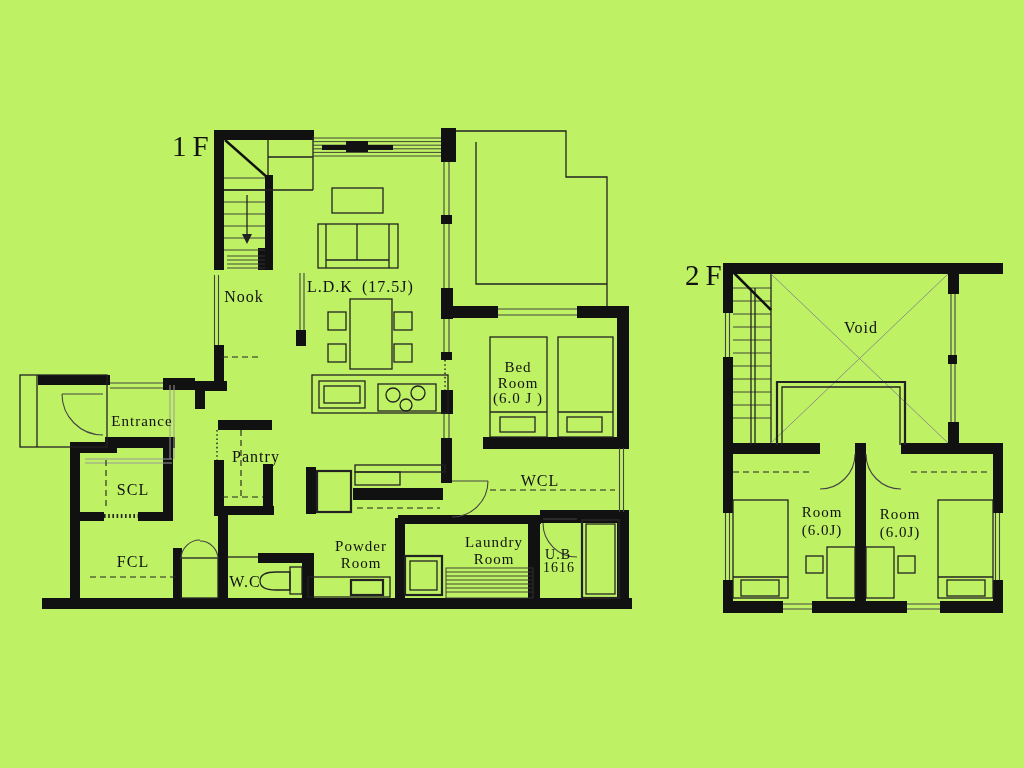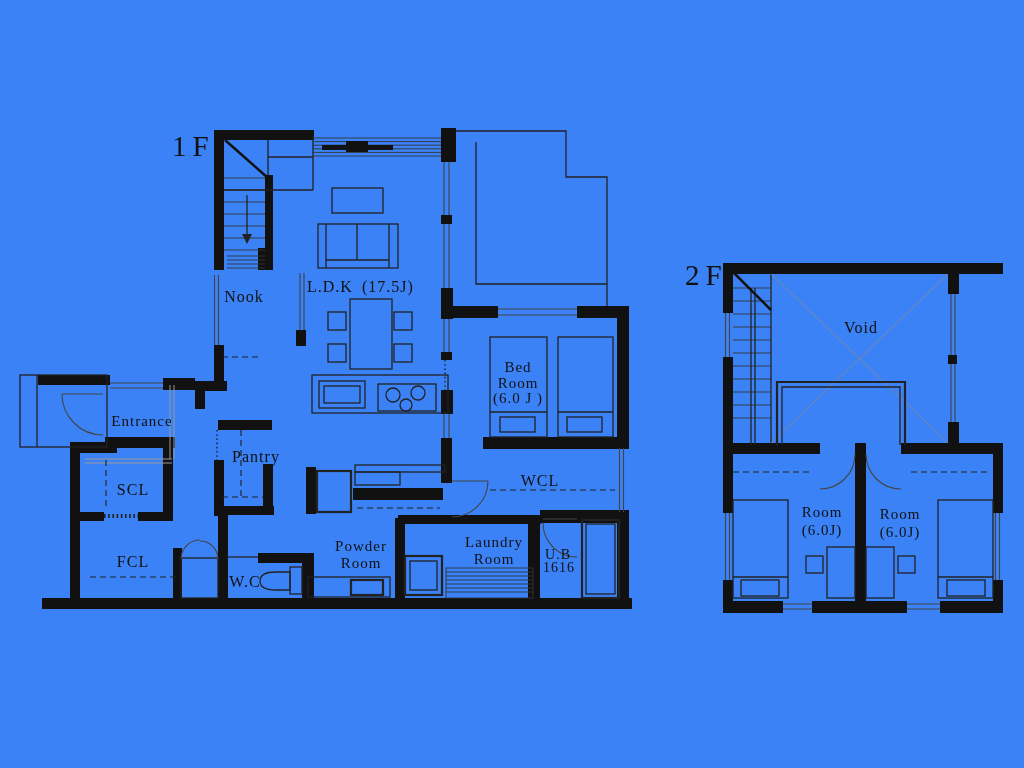--- a/index.html
+++ b/index.html
@@ -1,16 +1,16 @@
 <!DOCTYPE html>
 <html><head>
 <meta charset="utf-8">
 <style>
   html,body{margin:0;padding:0;background:#fff;}
-  .page{position:relative;width:1024px;height:768px;background:#3b82f6;overflow:hidden;}
+  .page{position:relative;width:1024px;height:768px;background:#bef264;overflow:hidden;}
   svg{display:block;}
   .wall{fill:#111;stroke:none;}
   .tline{stroke:#222;stroke-width:1.3;fill:none;}
   .tthick{stroke:#222;stroke-width:2.2;fill:none;}
   .win{stroke:#444;stroke-width:1.1;fill:none;}
   .grey{stroke:#999;stroke-width:1;fill:none;}
   .dash{stroke:#222;stroke-width:1.1;stroke-dasharray:6 4;fill:none;}
   .dot{stroke:#222;stroke-width:4;stroke-dasharray:1.6 2.6;fill:none;}
   .dotl{stroke:#222;stroke-width:1.4;stroke-dasharray:1.6 2.6;fill:none;}
   .hatch{stroke:#333;stroke-width:0.9;fill:none;}

